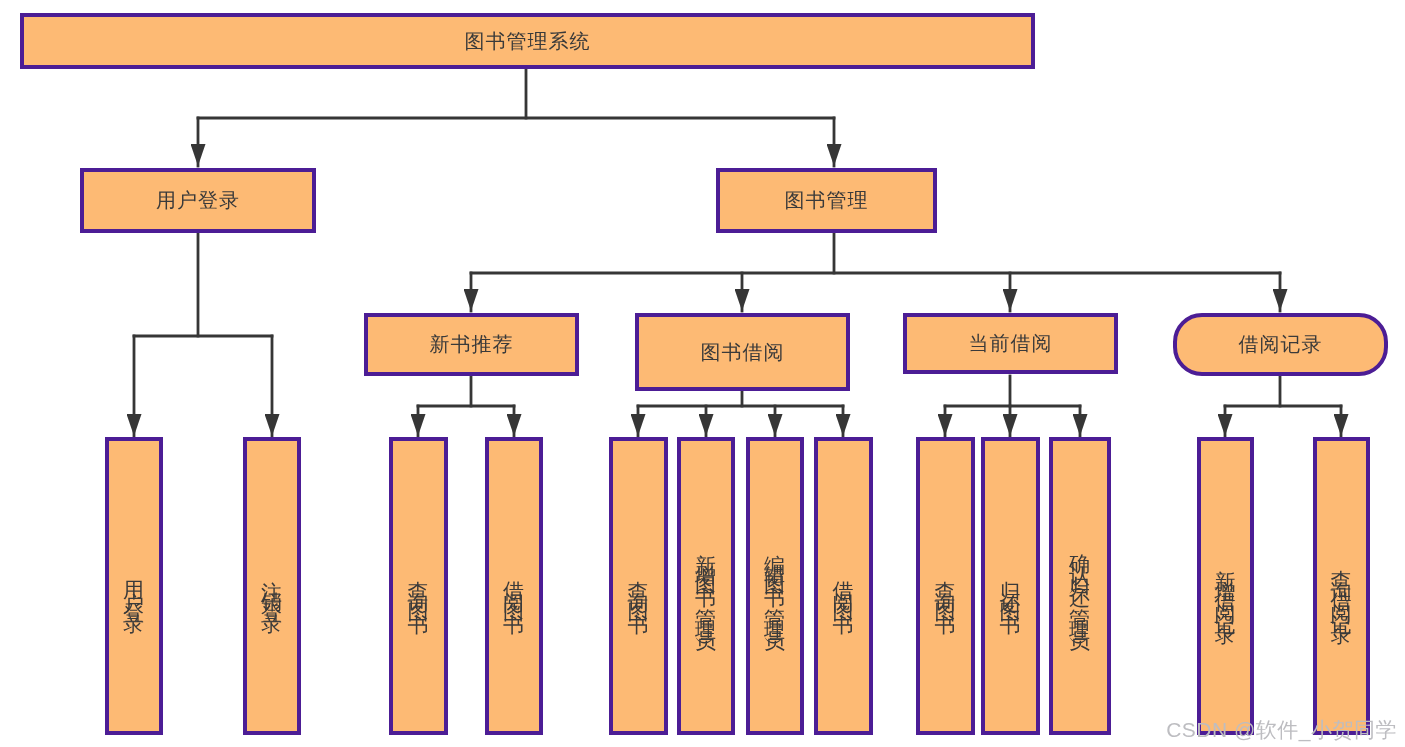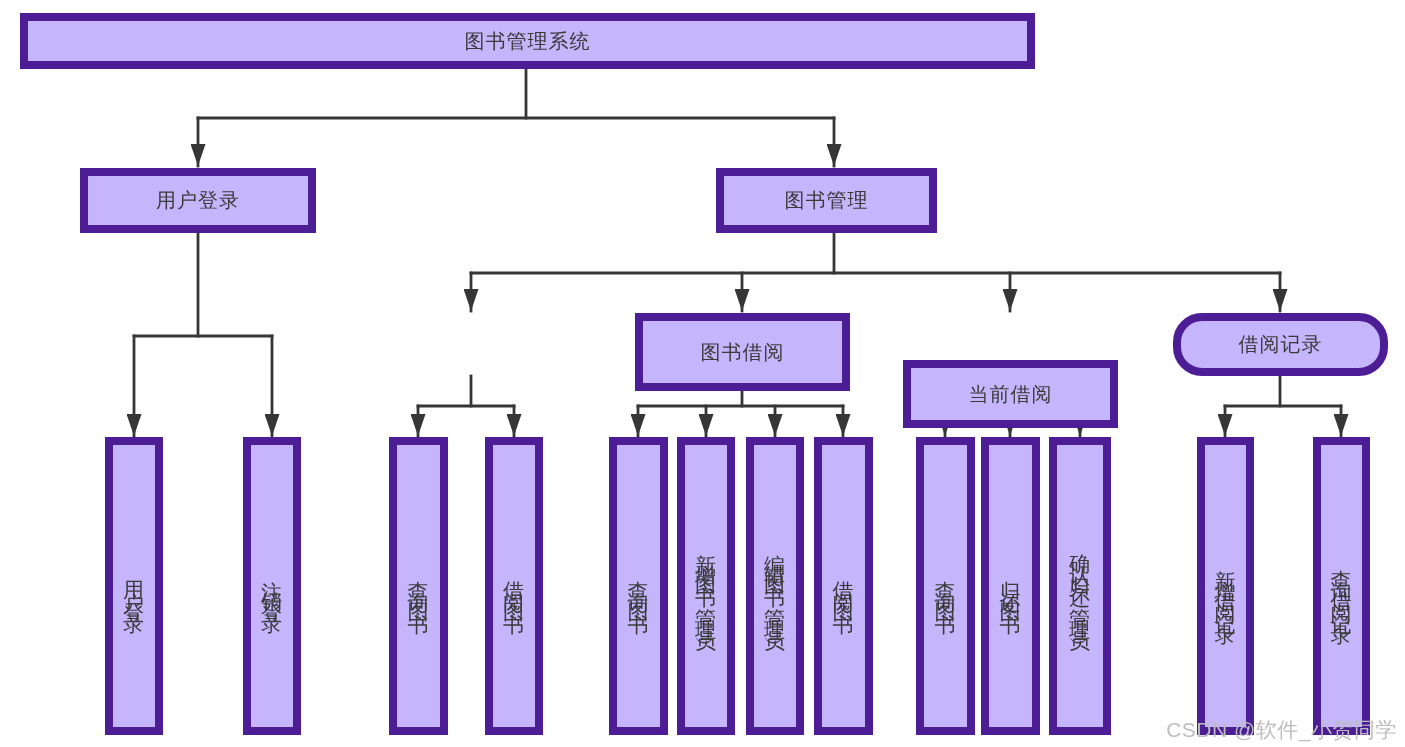--- a/index.html
+++ b/index.html
@@ -14,22 +14,22 @@
   }
   svg.connectors {
     position: absolute;
     left: 0; top: 0;
     width: 1405px; height: 747px;
     pointer-events: none;
   }
   .node {
     position: absolute;
     box-sizing: border-box;
-    background: #c4b5fd;
-    border: 8px solid #4c1d95;
+    background: #fdba74;
+    border: 4px solid #4c1d95;
     color: #3a3a3a;
     display: flex;
     align-items: center;
     justify-content: center;
   }
   .h-label { font-size: 20px; letter-spacing: 1px; white-space: nowrap; }
   .leaf .v-label {
     writing-mode: vertical-rl;
     text-orientation: mixed;
     font-size: 21px;
@@ -107,24 +107,27 @@
     <span class="h-label">图书管理系统</span>
   </div>
 
   <div class="node" style="left:80px; top:168px; width:236px; height:65px;">
     <span class="h-label">用户登录</span>
   </div>
   <div class="node" style="left:716px; top:168px; width:221px; height:65px;">
     <span class="h-label">图书管理</span>
   </div>
 
+  <div class="node" style="left:364px; top:313px; width:215px; height:63px;">
+    <span class="h-label">新书推荐</span>
+  </div>
   <div class="node" style="left:635px; top:313px; width:215px; height:78px;">
     <span class="h-label">图书借阅</span>
   </div>
-  <div class="node" style="left:903px; top:313px; width:215px; height:68px;margin-top:47px;">
+  <div class="node" style="left:903px; top:313px; width:215px; height:61px;">
     <span class="h-label">当前借阅</span>
   </div>
   <div class="node" style="left:1173px; top:313px; width:215px; height:63px;border-radius:29px;">
     <span class="h-label">借阅记录</span>
   </div>
 
   <div class="node leaf" style="left:105px; top:437px; width:58px; height:298px;">
     <span class="v-label">用户登录</span>
   </div>
   <div class="node leaf" style="left:243px; top:437px; width:58px; height:298px;">

